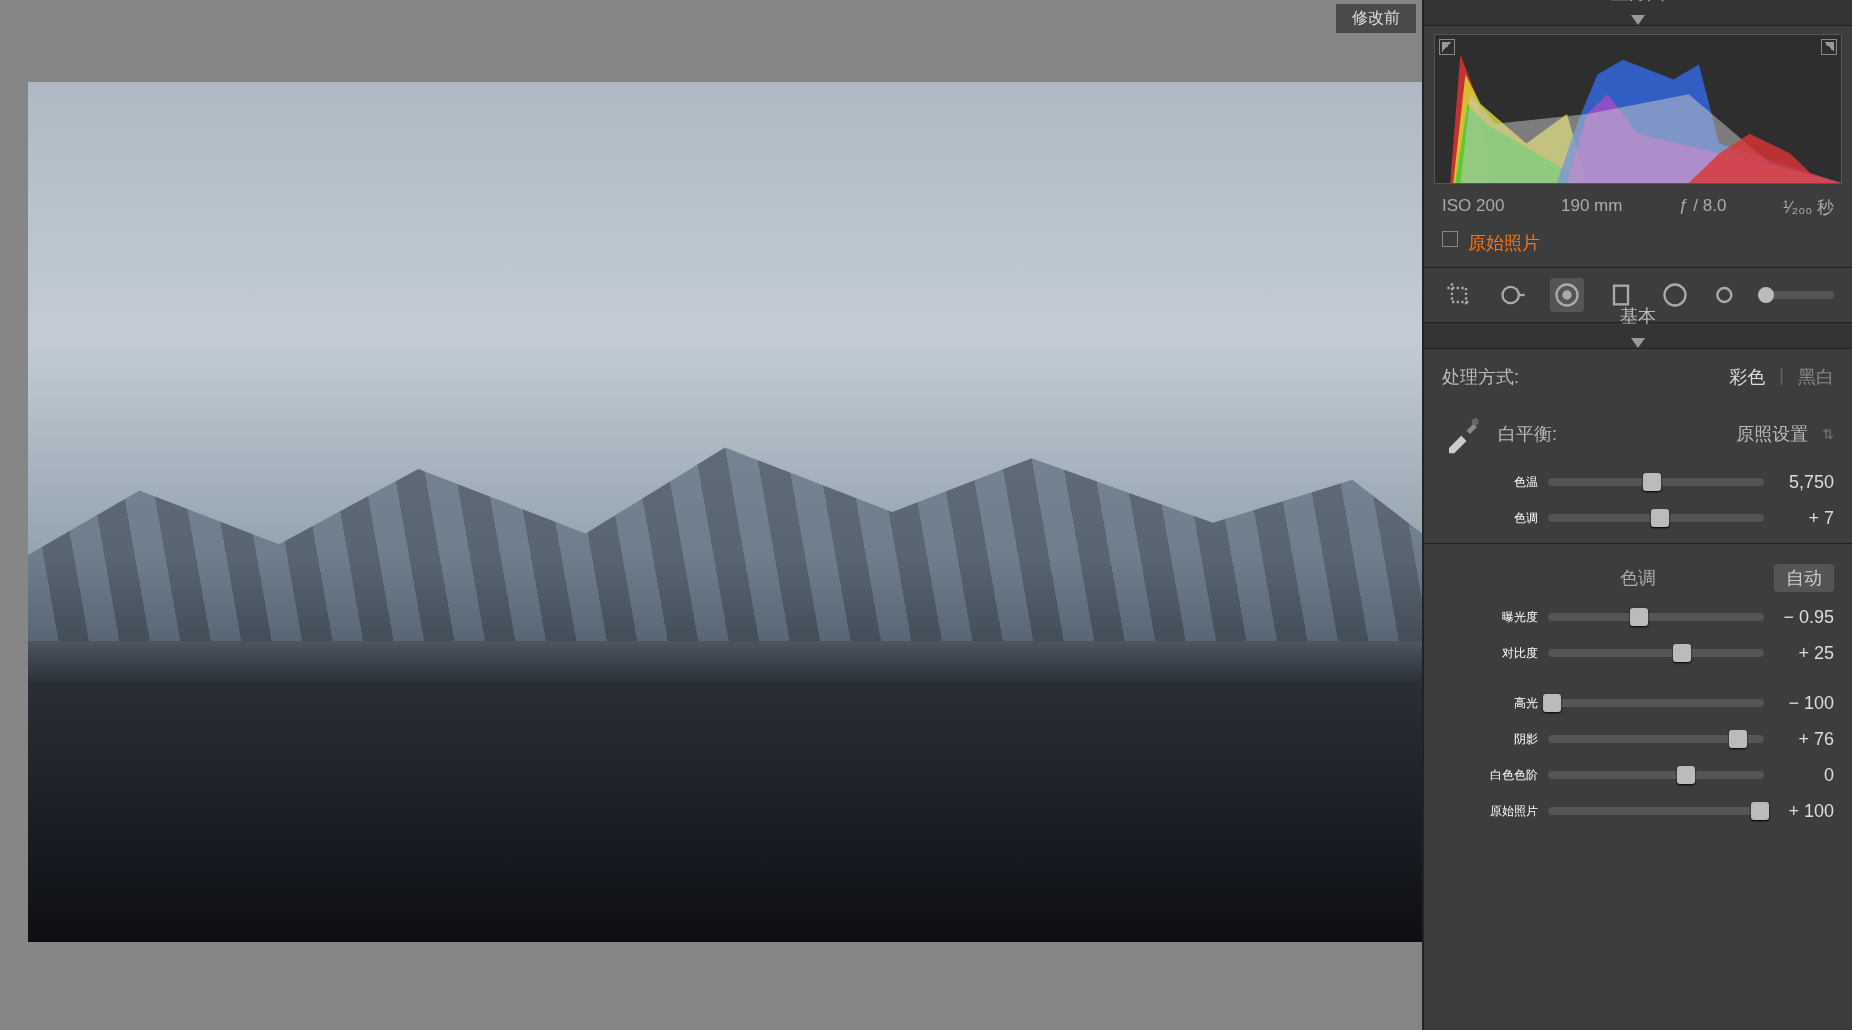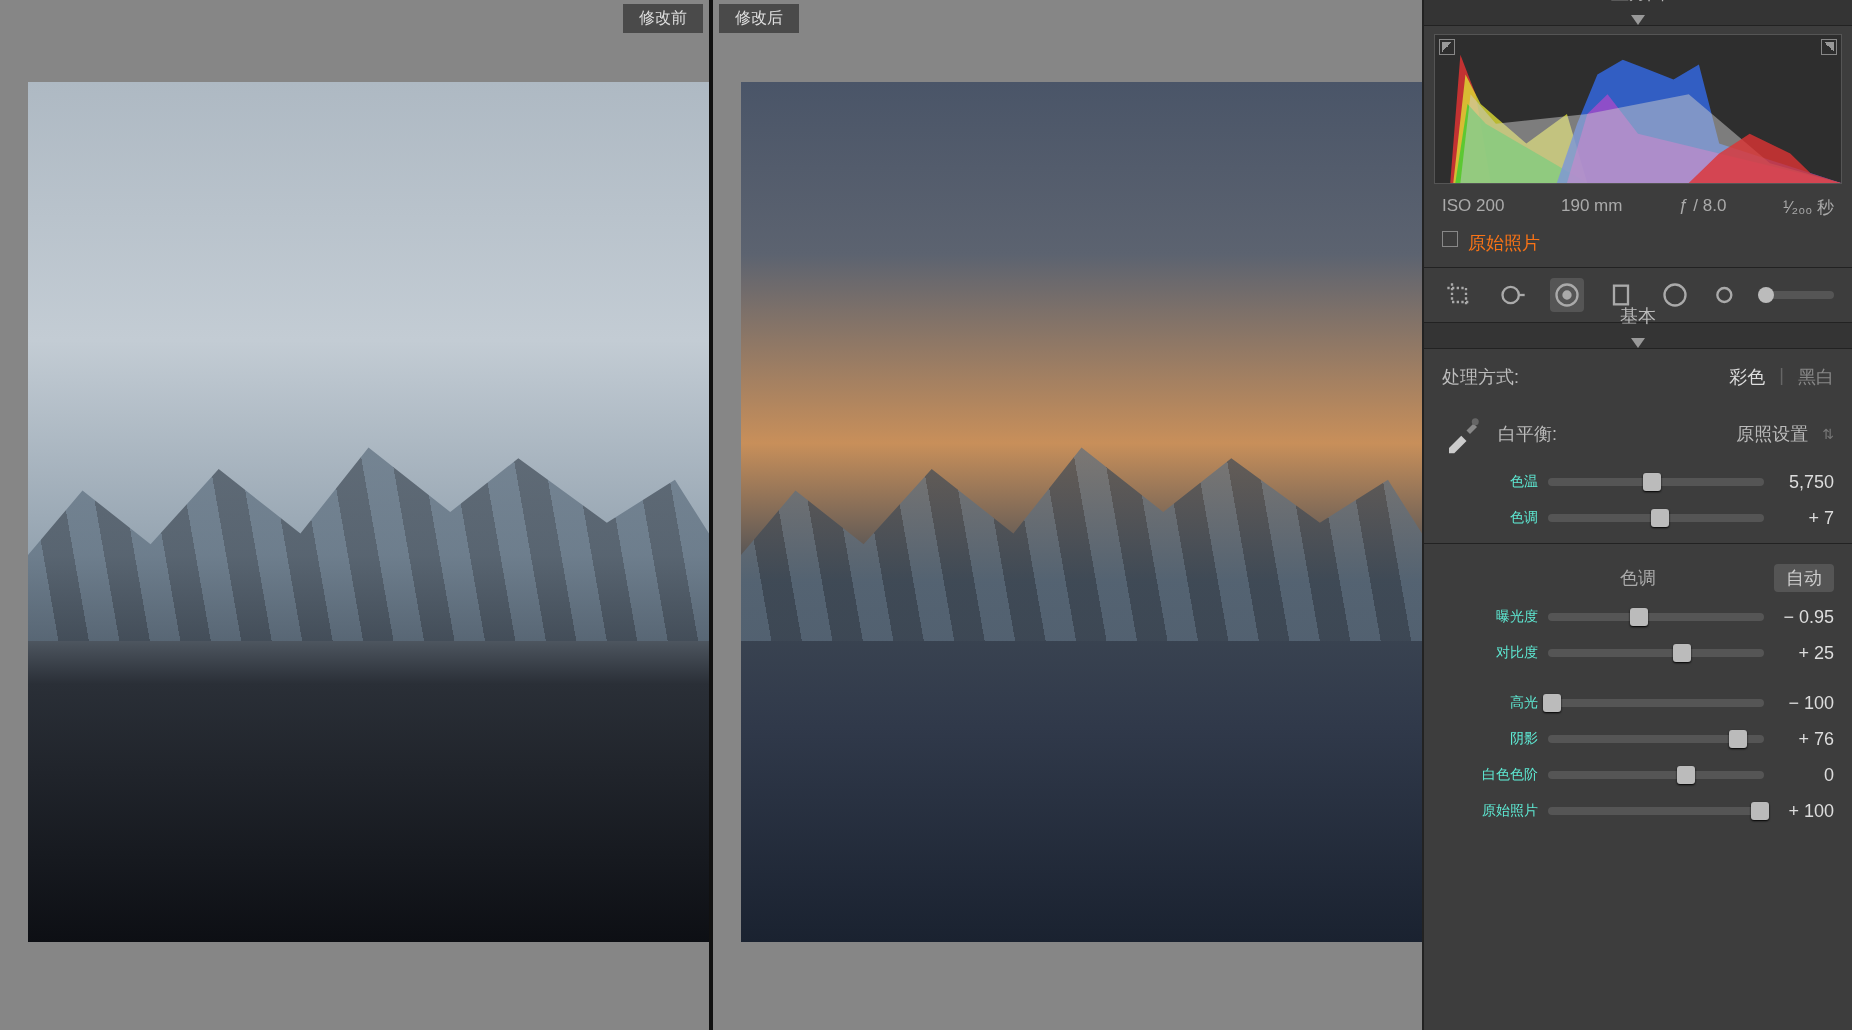--- a/index.html
+++ b/index.html
@@ -33,21 +33,21 @@
 .tool svg { width:28px; height:28px; stroke:#aaa; fill:none; stroke-width:2; }
 .basic-body { padding:10px 18px 0; display:flex; flex-direction:column; gap:6px; }
 .treat-row { display:flex; align-items:flex-start; gap:14px; padding:6px 0 12px; }
 .treat-row .spacer{flex:1;}
 .treat-opt { color:#888; }
 .treat-opt.sel { color:#ddd; }
 .wb-row { display:flex; align-items:center; gap:14px; padding:6px 0; }
 .eyedropper { width:42px; height:42px; }
 .eyedropper svg{width:100%;height:100%;}
 .slider-row { display:flex; align-items:center; gap:10px; height:30px; }
-.slider-row .lbl { width:96px; text-align:right; color:#5eead4; font-size:14px; }
+.slider-row .lbl { width:96px; text-align:right; color:#ffffff; font-size:12px; }
 .slider-row .track { flex:1; height:8px; border-radius:4px; background:#555; position:relative; }
 .slider-row .thumb { position:absolute; top:50%; width:18px; height:18px; background:#bbb; border-radius:3px; transform:translate(-50%,-50%); box-shadow:0 1px 2px #000;}
 .slider-row .val { width:60px; text-align:right; color:#ddd; font-variant-numeric:tabular-nums;}
 .grad-temp { background:linear-gradient(to right,#3a66c8,#888,#d8c94a); }
 .grad-tint { background:linear-gradient(to right,#3aa050,#888,#c050c0); }
 .section-hdr { display:flex; align-items:center; padding:10px 0 4px; color:#aaa;}
 .section-hdr .center{flex:1;text-align:center;}
 .autobtn{background:#555;color:#ccc;padding:2px 12px;border-radius:4px;}
 .divider{height:1px;background:#222;margin:4px -18px;}
 .spacer-flex{flex:1;}
@@ -58,26 +58,20 @@
 </head>
 <body>
 
 <div class="preview-area">
   <div class="preview-half">
     <div class="tab-label tab-before">修改前</div>
     <div class="preview-img img-before">
         <div class="mtn"></div>
       </div>
   </div>
-  <div class="preview-half">
-    <div class="tab-label tab-after">修改后</div>
-    <div class="preview-img img-after">
-        <div class="mtn"></div>
-      </div>
-  </div>
 </div>
 
 <div class="right-panel">
 
   <div class="panel-header">
     <span>直方图</span>
     <span class="disclose"></span>
   </div>
 
   <div class="histogram-box">

